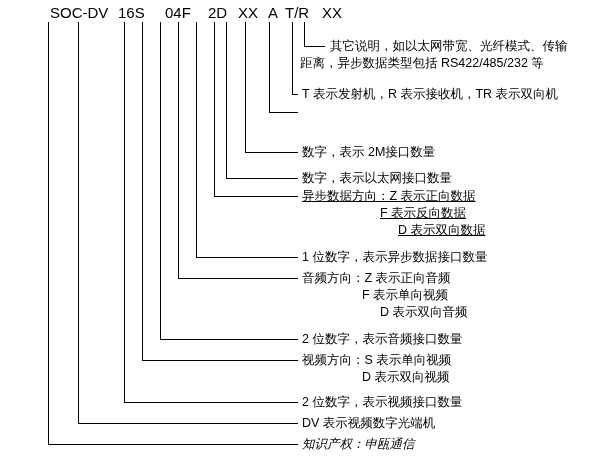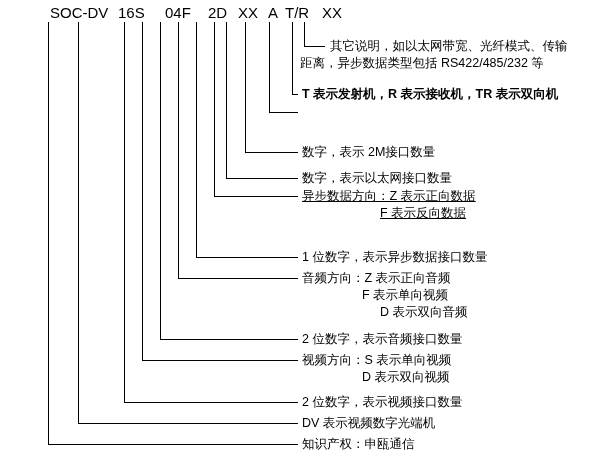--- a/index.html
+++ b/index.html
@@ -98,38 +98,39 @@
     <div class="hline" style="left:48px;  top:444px; width:250px;"></div>
   </div>
 
   <div>
 
     <div class="desc" style="left:330px; top:38px;">
       <div>其它说明，如以太网带宽、光纤模式、传输</div>
       <div style="margin-left:-30px">距离，异步数据类型包括 RS422/485/232 等</div>
     </div>
 
-    <div class="desc" style="left:302px; top:86px;font-weight:bold;">
+    <div class="desc" style="left:302px; top:86px;">
       <div>T 表示发射机，R 表示接收机，TR 表示双向机</div>
     </div>
 
     <div class="desc" style="left:302px; top:104px;">
     </div>
 
     <div class="desc" style="left:302px; top:144px;">
       <div>数字，表示 2M接口数量</div>
     </div>
 
     <div class="desc" style="left:302px; top:170px;">
       <div>数字，表示以太网接口数量</div>
     </div>
 
     <div class="desc" style="left:302px; top:188px;text-decoration:underline;">
       <div>异步数据方向：Z 表示正向数据</div>
       <div style="margin-left:78px">F 表示反向数据</div>
+      <div style="margin-left:96px">D 表示双向数据</div>
     </div>
 
     <div class="desc" style="left:302px; top:249px;">
       <div>1 位数字，表示异步数据接口数量</div>
     </div>
 
     <div class="desc" style="left:302px; top:270px;">
       <div>音频方向：Z 表示正向音频</div>
       <div style="margin-left:60px">F 表示单向视频</div>
       <div style="margin-left:78px">D 表示双向音频</div>
@@ -145,18 +146,18 @@
     </div>
 
     <div class="desc" style="left:302px; top:394px;">
       <div>2 位数字，表示视频接口数量</div>
     </div>
 
     <div class="desc" style="left:302px; top:415px;">
       <div>DV 表示视频数字光端机</div>
     </div>
 
-    <div class="desc" style="left:302px; top:436px;">
+    <div class="desc" style="left:302px; top:436px;font-style:italic;">
       <div>知识产权：申瓯通信</div>
     </div>
 
   </div>
 </div>
 
 </body></html>

